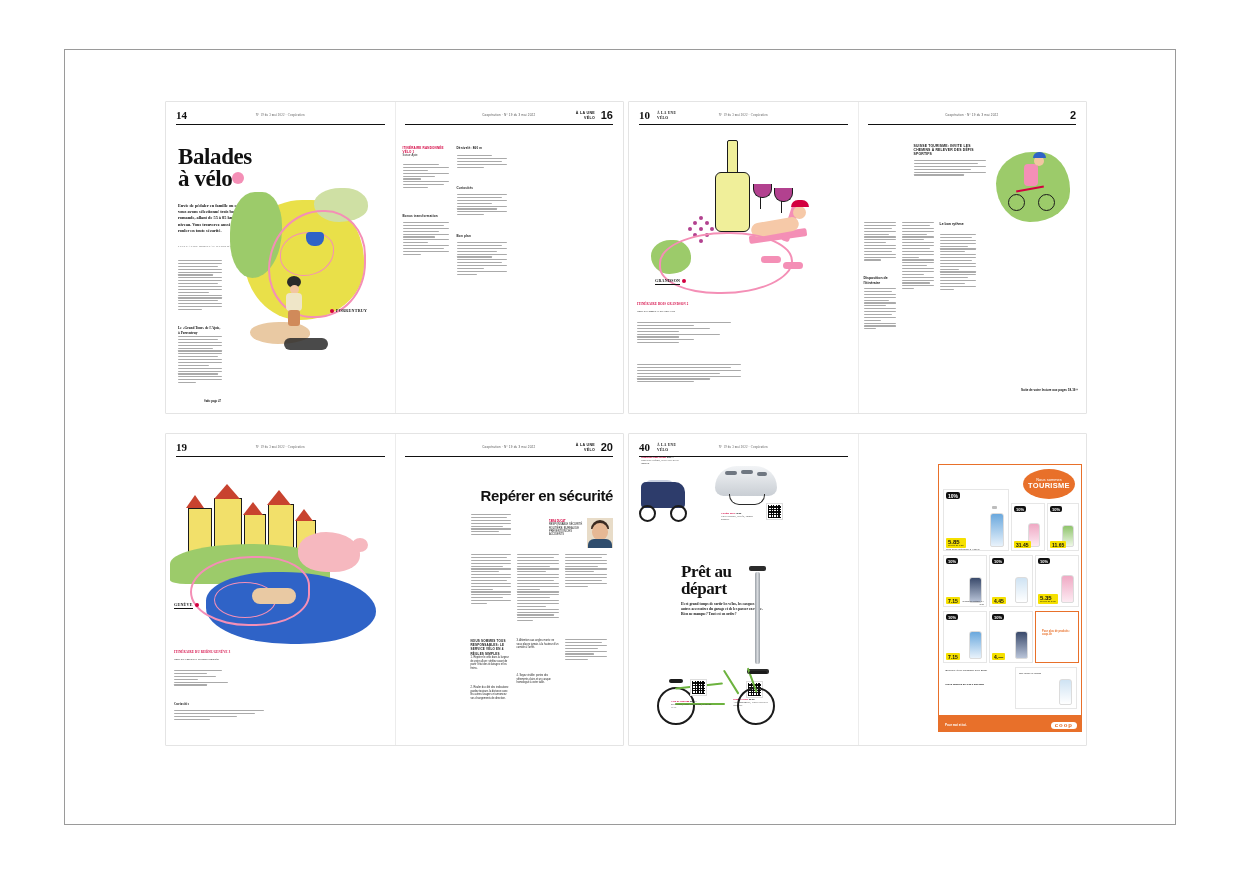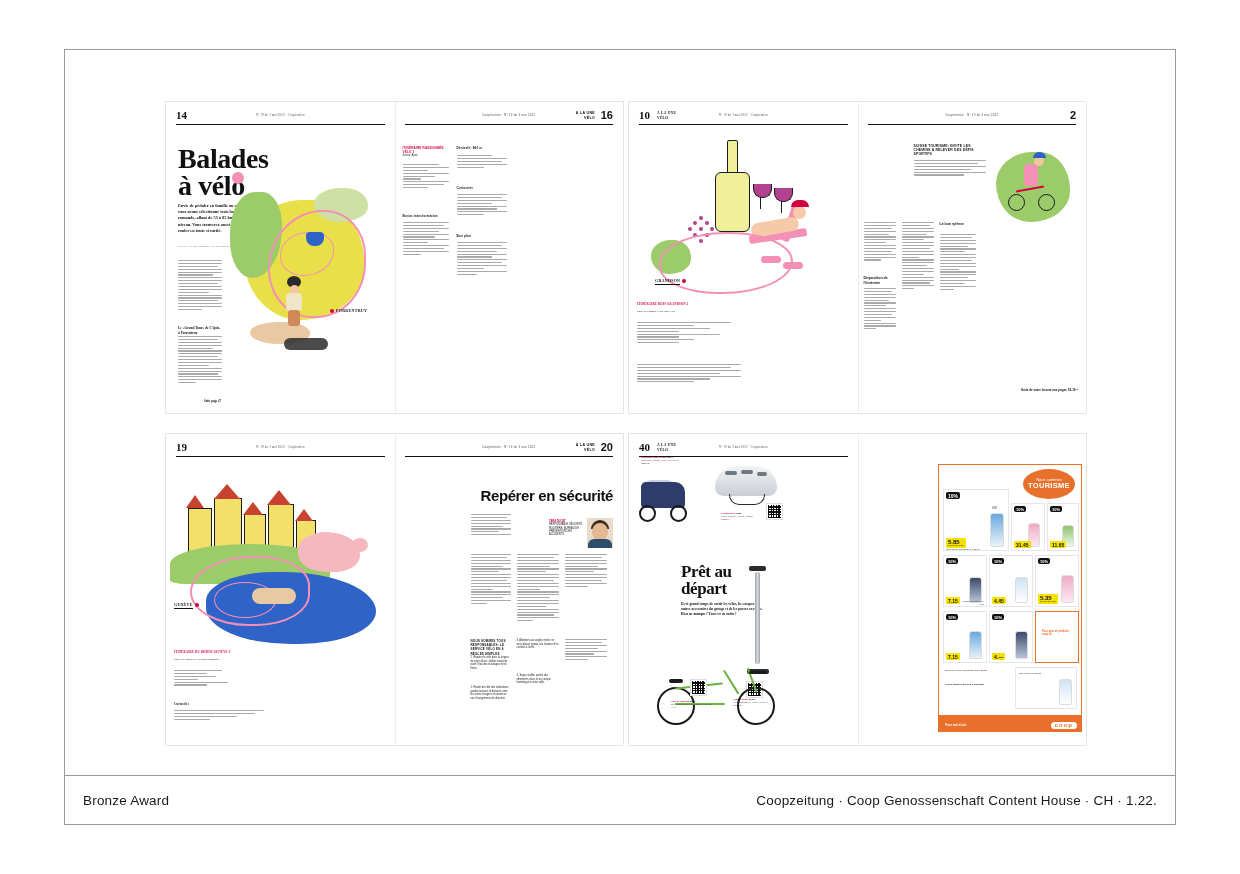--- a/index.html
+++ b/index.html
@@ -126,21 +126,21 @@
   }
 
   
   .headline {
     position: absolute;
     font-weight: bold;
     color: #111;
     line-height: 0.96;
     letter-spacing: -0.4px;
   }
-  .h-balades { left: 12px; top: 44px; font-size: 28px; }
+  .h-balades { left: 12px; top: 44px; font-size: 23px; }
   .h-pedaler { right: 10px; top: 55px; font-size: 15px; }
   .h-pret { left: 52px; top: 130px; font-size: 17px; line-height: 0.98; }
 
   .standfirst {
     position: absolute;
     font-size: 4.3px;
     line-height: 1.45;
     color: #111;
     font-weight: bold;
   }
@@ -1224,17 +1224,13 @@
 
           <div class="ad-orange-band"></div>
           <div class="ad-footline">Pour moi et toi.</div>
           <div class="coop-logo">coop</div>
         </div>
       </div>
     </div>
 
   </div>
 
-  <div class="caption-bar">
-    <div class="caption-left">Bronze Award</div>
-    <div class="caption-right">Coopzeitung · Coop Genossenschaft Content House · CH · 1.22.</div>
-  </div>
 </div>
 
 </body></html>

